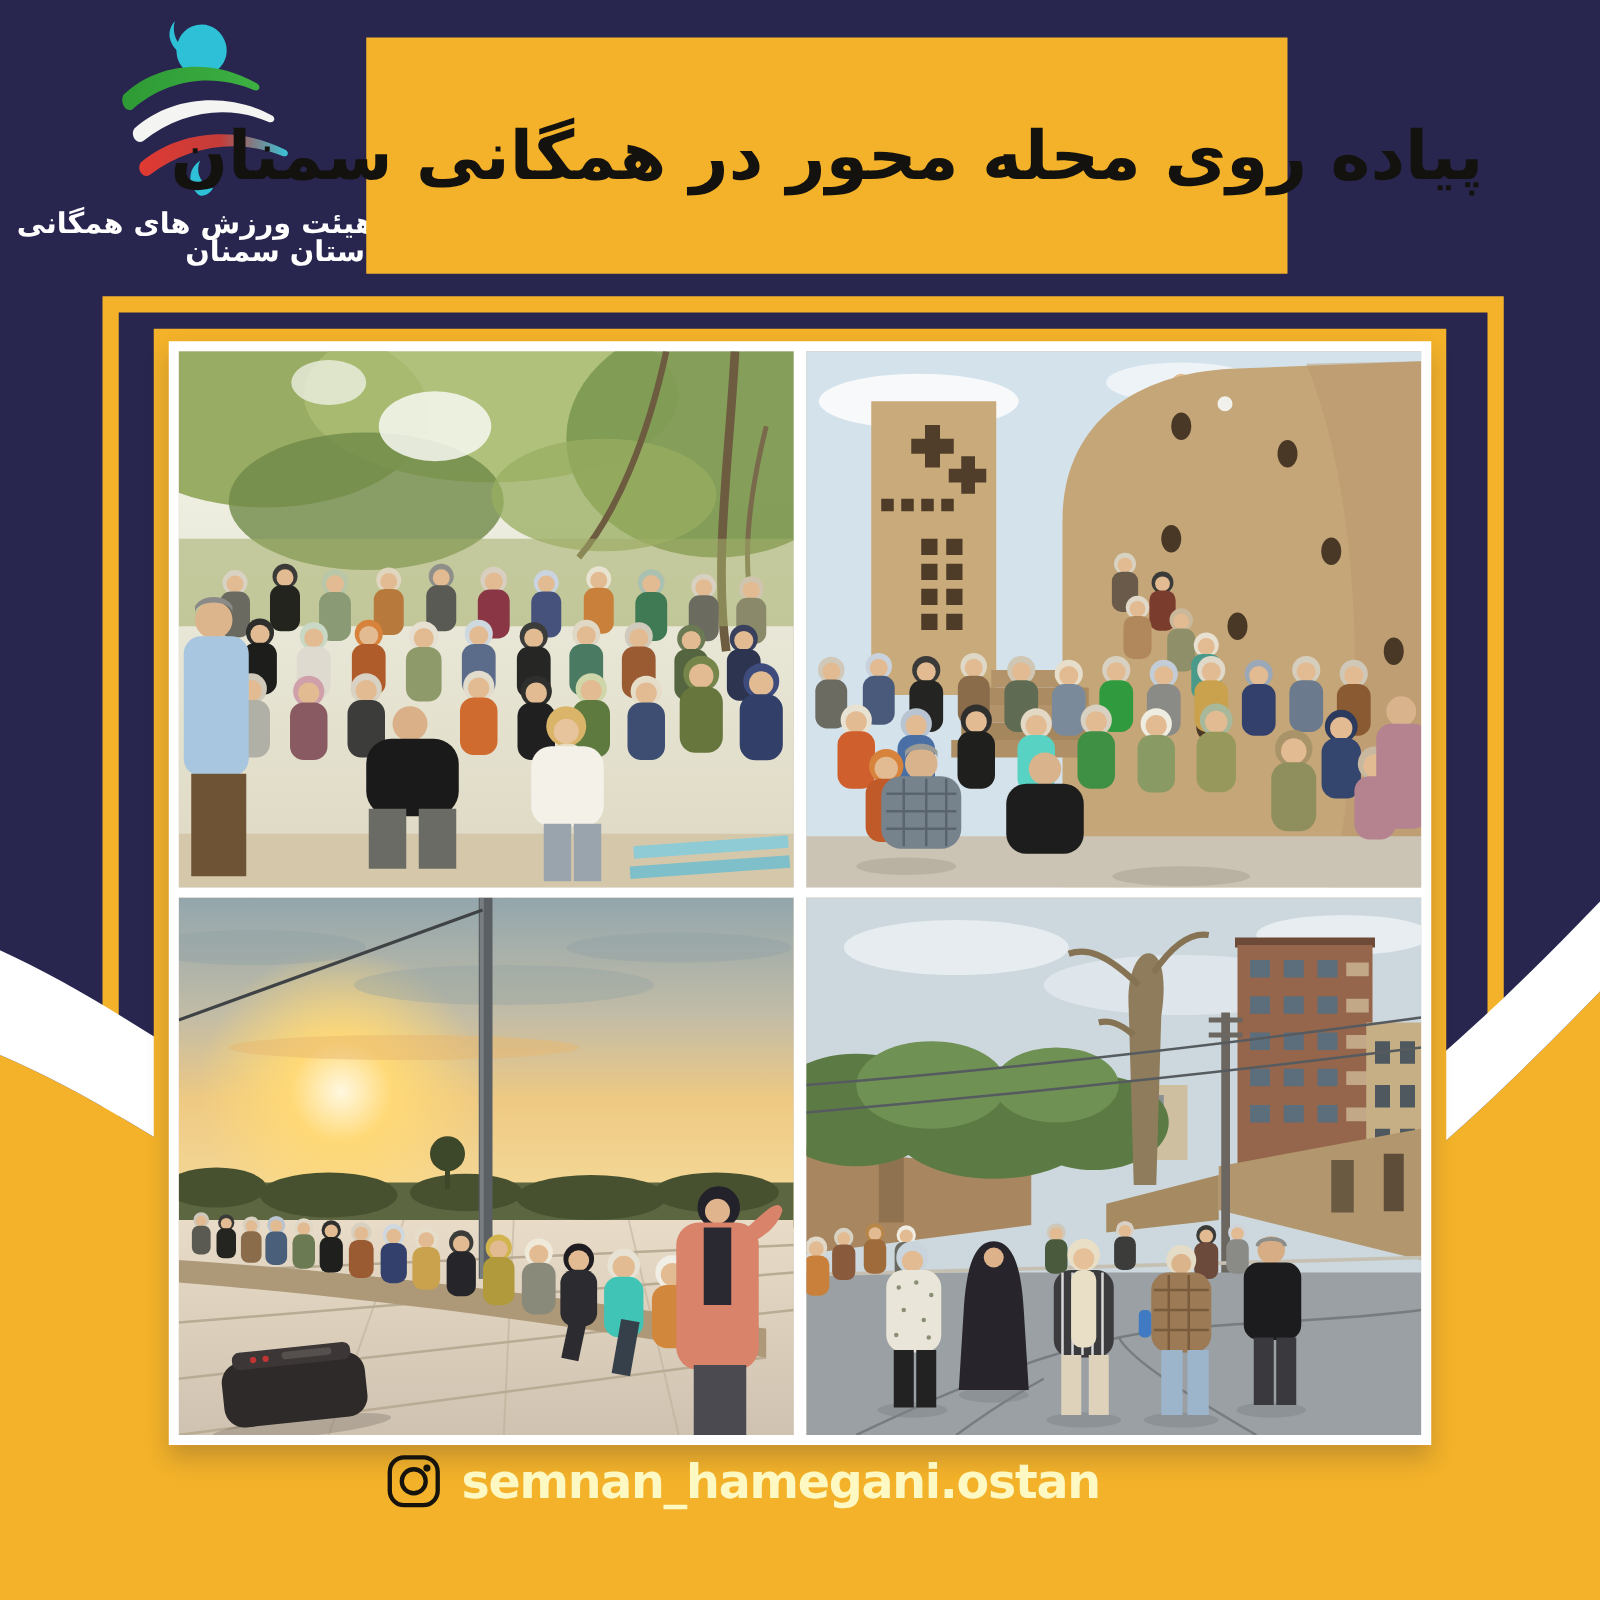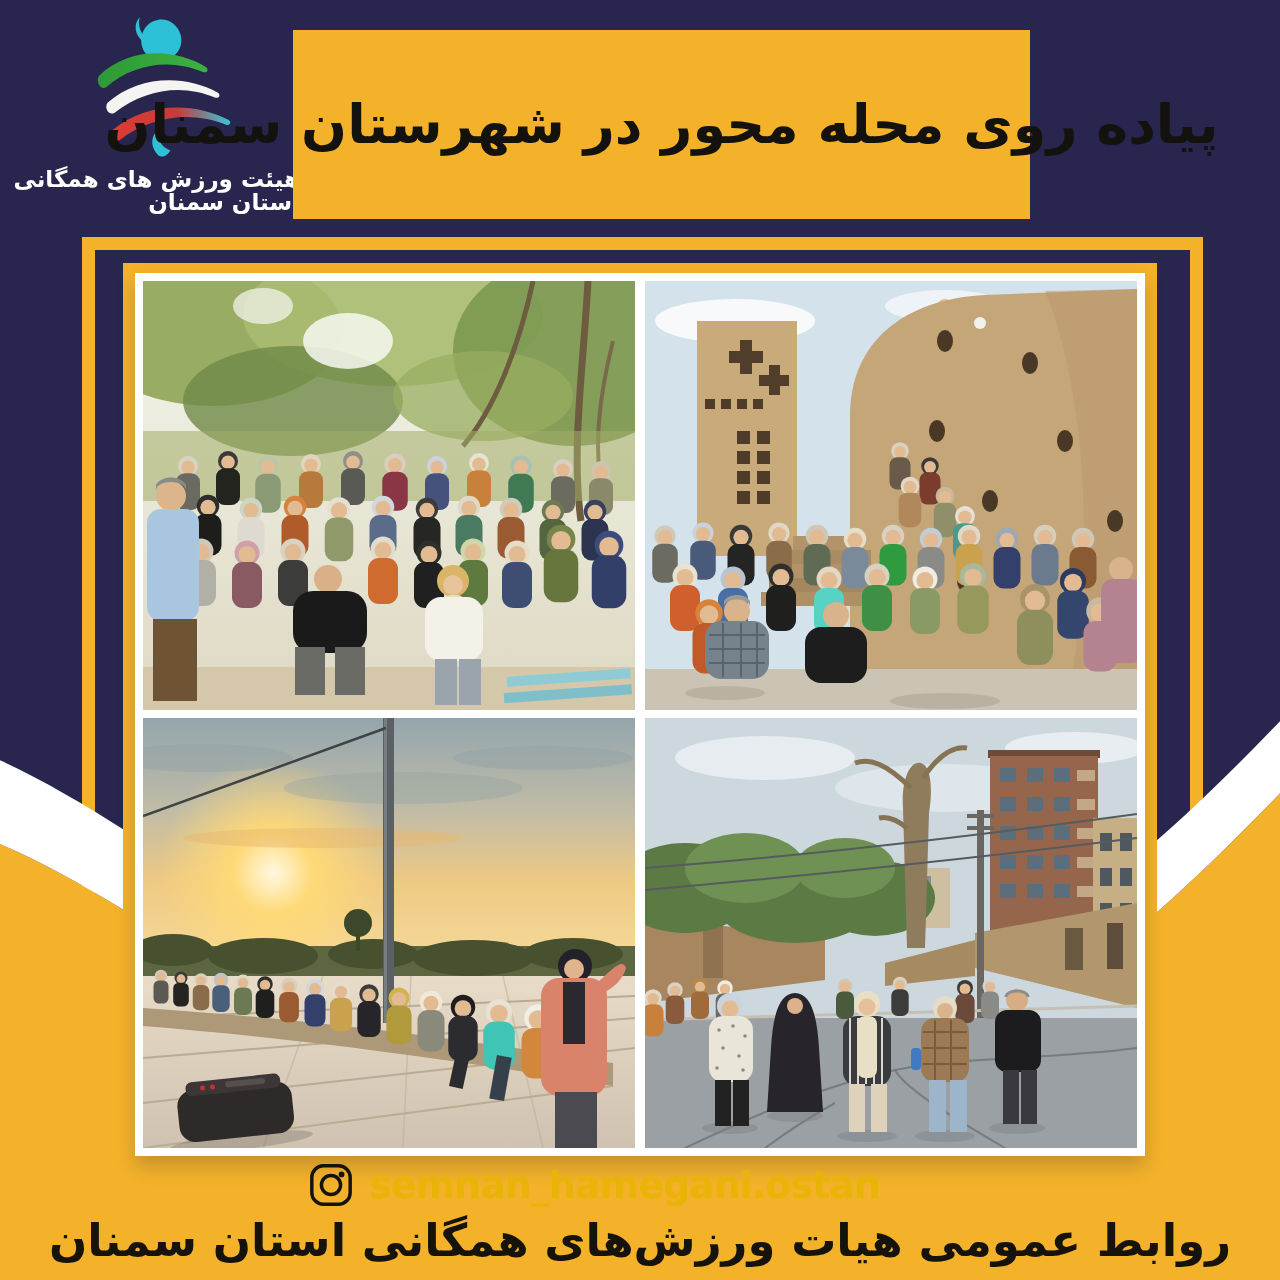--- a/index.html
+++ b/index.html
@@ -18,21 +18,21 @@
   .frame{left:135px;top:273px;width:1010px;height:883px;background:#ffffff;
          box-shadow:0 10px 18px rgba(30,28,60,.22)}
   .photo{position:absolute;overflow:hidden;background:#cfc8b8}
   .photo svg{display:block;width:100%;height:100%}
   #ph1{left:8px;top:8px;width:492px;height:429px}
   #ph2{left:510px;top:8px;width:492px;height:429px}
   #ph3{left:8px;top:445px;width:492px;height:430px}
   #ph4{left:510px;top:445px;width:492px;height:430px}
   .insta{left:0;top:1162px;width:1280px;display:flex;align-items:center;justify-content:center;
          gap:15px;transform:translateX(-46px)}
-  .insta .handle{font-size:38px;font-weight:700;color:#eab308;letter-spacing:-1px}
+  .insta .handle{font-size:38px;font-weight:700;color:#fef9c3;letter-spacing:-1px}
   .caption{left:0;top:1214px;width:1280px;text-align:center;font-size:45px;font-weight:700;
            color:#16130d;direction:rtl}
 </style>
 </head>
 <body>
 
 <div id="poster">
 
   <svg id="bg" class="abs" viewBox="0 0 1280 1280" aria-hidden="true">
     <rect x="0" y="0" width="1280" height="1280" fill="#28264e"></rect>
@@ -69,21 +69,21 @@
 
       <path d="M56,138 C94,106 150,104 192,126 C196,128 195,133 190,132 C150,116 104,120 64,150 C57,153 52,144 56,138 Z" fill="url(#lg-red)"></path>
 
       <path d="M110,168 C100,158 100,144 112,136 C107,147 112,158 124,162 C121,168 114,171 110,168 Z" fill="#2ec0d6"></path>
     </svg>
     <div class="logo-l1">هیئت ورزش های همگانی</div>
     <div class="logo-l2">استان سمنان</div>
   </div>
 
   <div class="abs banner">
-    <span>پیاده روی محله محور در شهرستان سمنان</span>
+    <span>پیاده روی محله محور در همگانی سمنان</span>
   </div>
 
   <div class="abs frame">
 
     <div id="ph1" class="photo" role="img" aria-label="گروه پیاده‌روی در پارک زیر درختان">
       <svg viewBox="0 0 492 429" preserveAspectRatio="none">
         <defs>
           <linearGradient id="p1sky" x1="0" y1="0" x2="0" y2="1">
             <stop offset="0" stop-color="#f4f6ec"></stop>
               <stop offset="1" stop-color="#ddd8c2"></stop>
@@ -618,15 +618,14 @@
 
   <div class="abs insta">
     <svg width="46" height="46" viewBox="0 0 48 48">
       <rect x="4" y="4" width="40" height="40" rx="12" fill="none" stroke="#16130d" stroke-width="3.6"></rect>
       <circle cx="24" cy="24" r="10" fill="none" stroke="#16130d" stroke-width="3.6"></circle>
       <circle cx="35" cy="13" r="3" fill="#16130d"></circle>
     </svg>
     <span class="handle">semnan_hamegani.ostan</span>
   </div>
 
-  <div class="abs caption">روابط عمومی هیات ورزش‌های همگانی استان سمنان</div>
 
 </div>
 
 </body></html>

